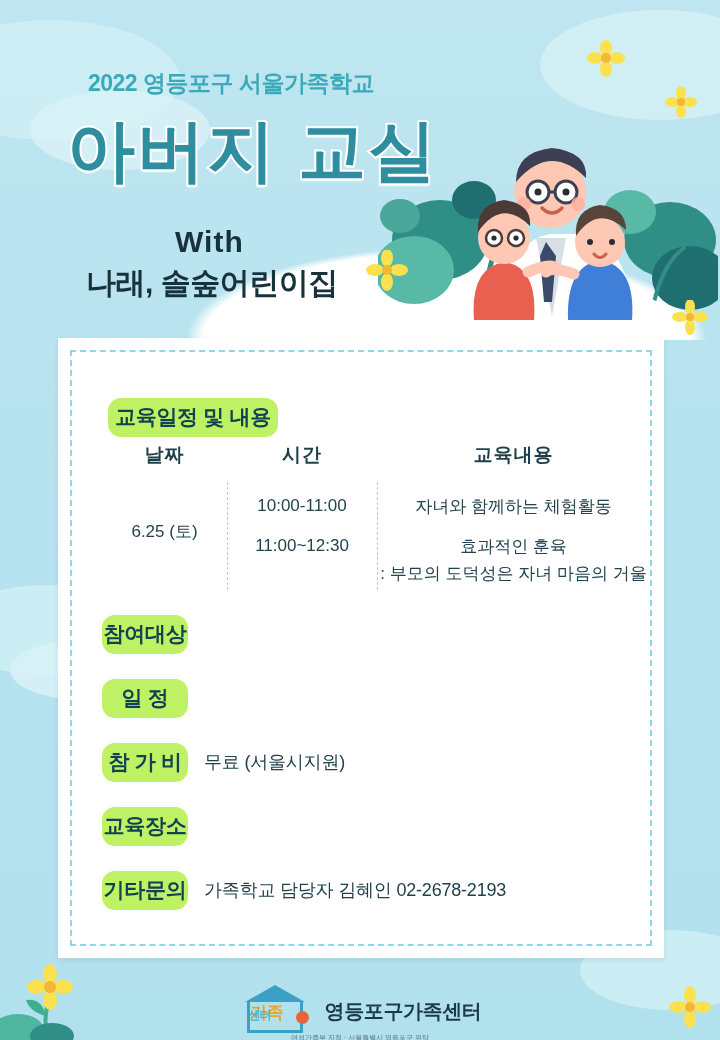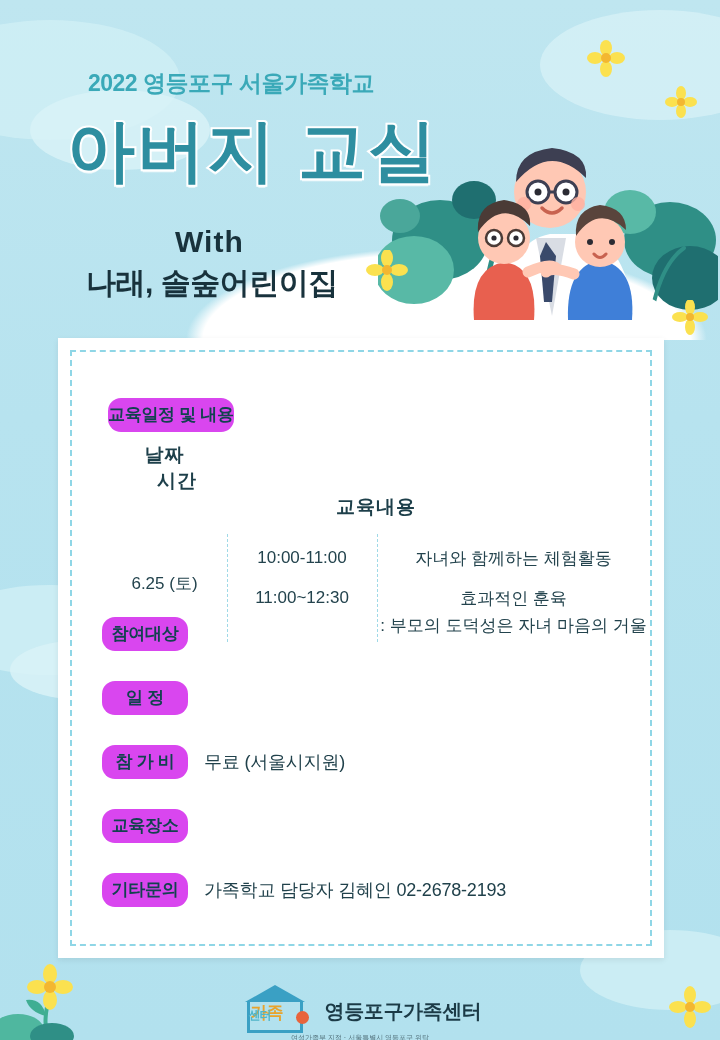--- a/index.html
+++ b/index.html
@@ -99,26 +99,26 @@
     box-shadow: 0 2px 6px rgba(0,0,0,.08);
   }
   .card-inner {
     position: absolute;
     inset: 12px;
     border: 2px dashed #8fd6e6;
   }
 
   .pill {
     display: inline-block;
-    background: #d946ef;
+    background: #bef264;
     color: #12424f;
-    font-size: 17px;
+    font-size: 21px;
     font-weight: bold;
     border-radius: 13px;
-    padding: 5px 0 6px;
+    padding: 5px 7px 6px;
     white-space: nowrap;
     letter-spacing: -0.3px;
   }
 
   .sec-title {
     position: absolute;
     left: 36px;
     top: 46px;
   }
 
@@ -128,21 +128,20 @@
     left: 30px;
     top: 90px;
     width: 548px;
   }
   .sched-head {
     display: flex;
     font-size: 19px;
     font-weight: bold;
     color: #1d3f4a;
     letter-spacing: 1px;
-    flex-direction: column;
   }
   .col-date  { width: 125px; text-align: center; }
   .col-time  { width: 150px; text-align: center; }
   .col-desc  { flex: 1;      text-align: center; }
 
   .sched-body {
     display: flex;
     margin-top: 18px;
     font-size: 16px;
     color: #23434d;

